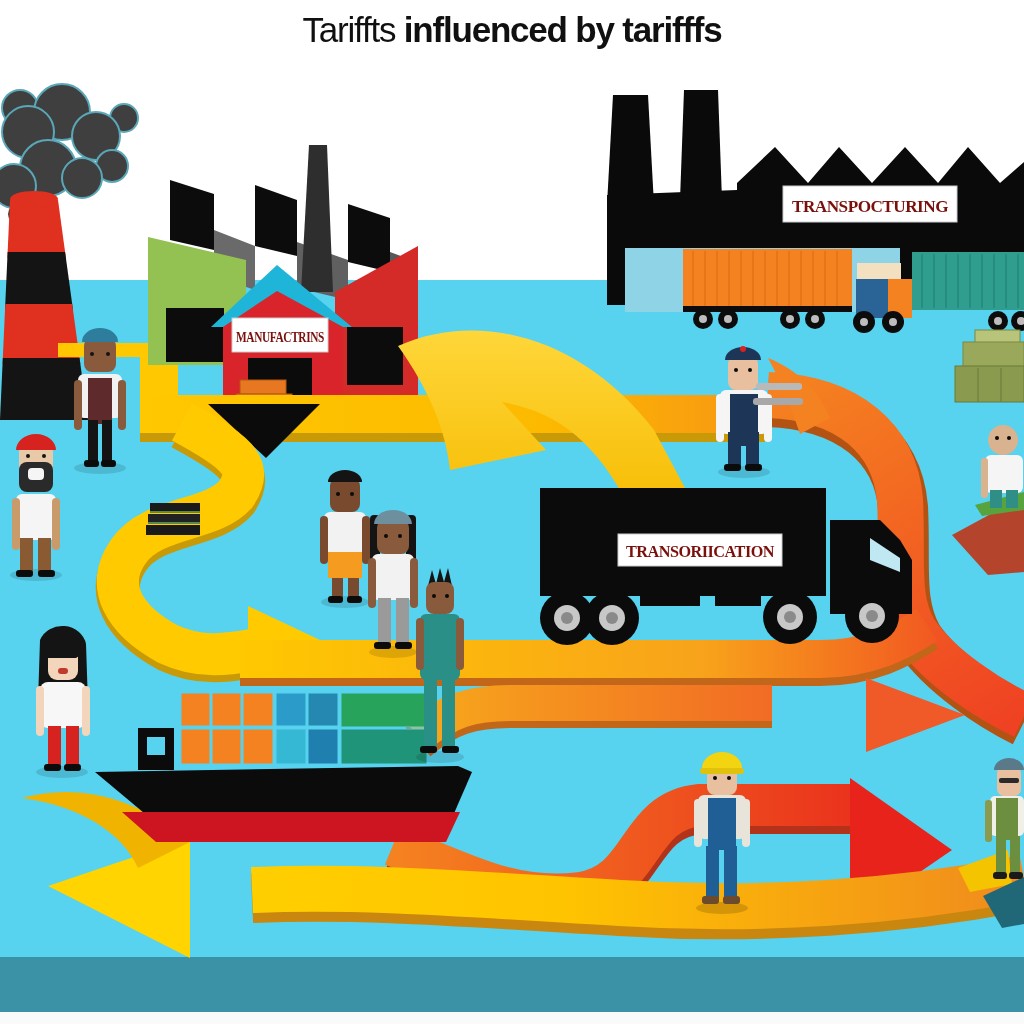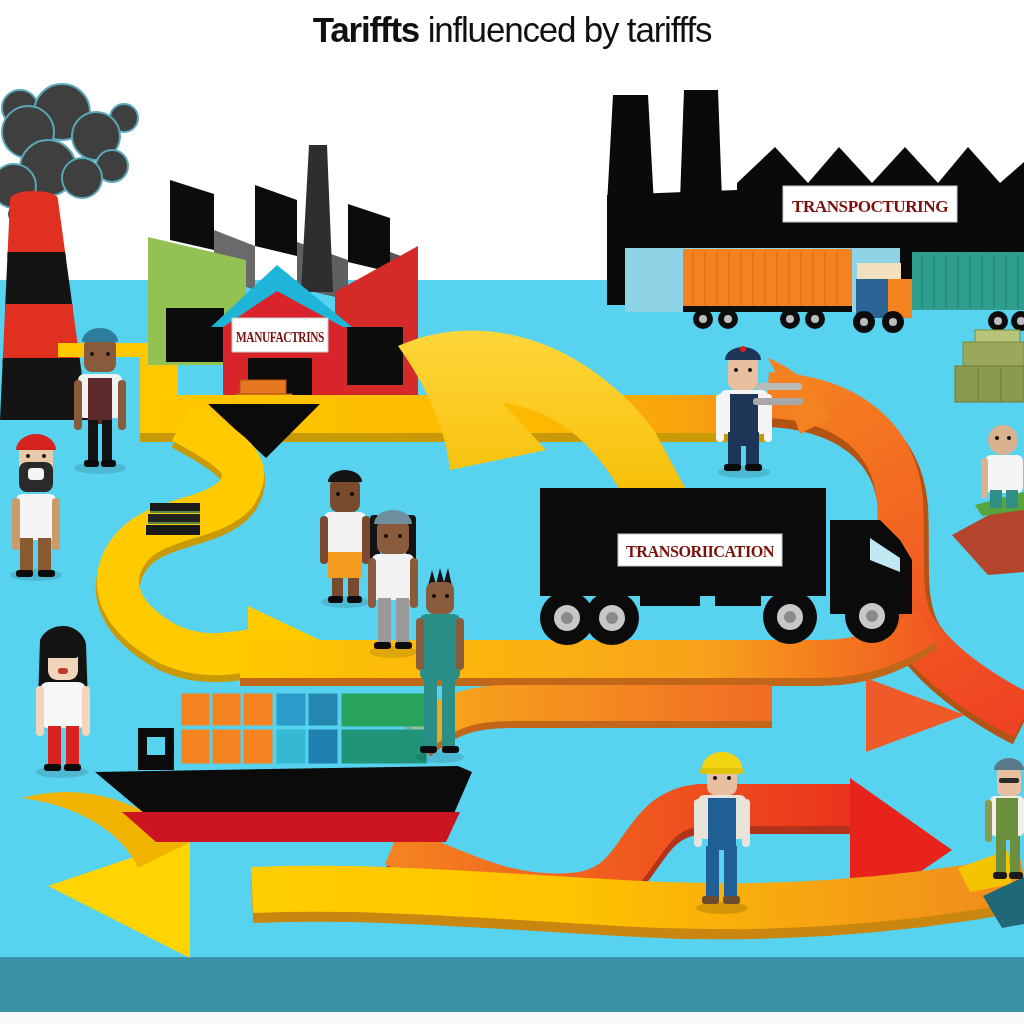--- a/index.html
+++ b/index.html
@@ -1,22 +1,22 @@
 <!DOCTYPE html>
 <html><head>
 <meta charset="utf-8">
 <style>
   html,body{margin:0;padding:0;background:#fff;}
   .stage{position:relative;width:1024px;height:1024px;overflow:hidden;background:#fff;
          font-family:"Liberation Sans",sans-serif;}
   .stage svg{position:absolute;left:0;top:0;}
   .title{position:absolute;left:0;top:10px;width:100%;text-align:center;color:#101010;
          font-size:35px;letter-spacing:-1.2px;}
-  .title .b{font-weight:bold;}
-  .title .r{font-weight:400;}
+  .title .b{font-weight:normal;}
+  .title .r{font-weight:700;}
   .sign-text{font-family:"Liberation Serif",serif;font-weight:bold;fill:#7a100c;letter-spacing:-0.5px;}
 </style>
 </head>
 <body>
 
 <div class="stage">
 
   <div class="title">
     <span class="b">Tariffts</span>
     <span class="r">influenced by tarifffs</span>

